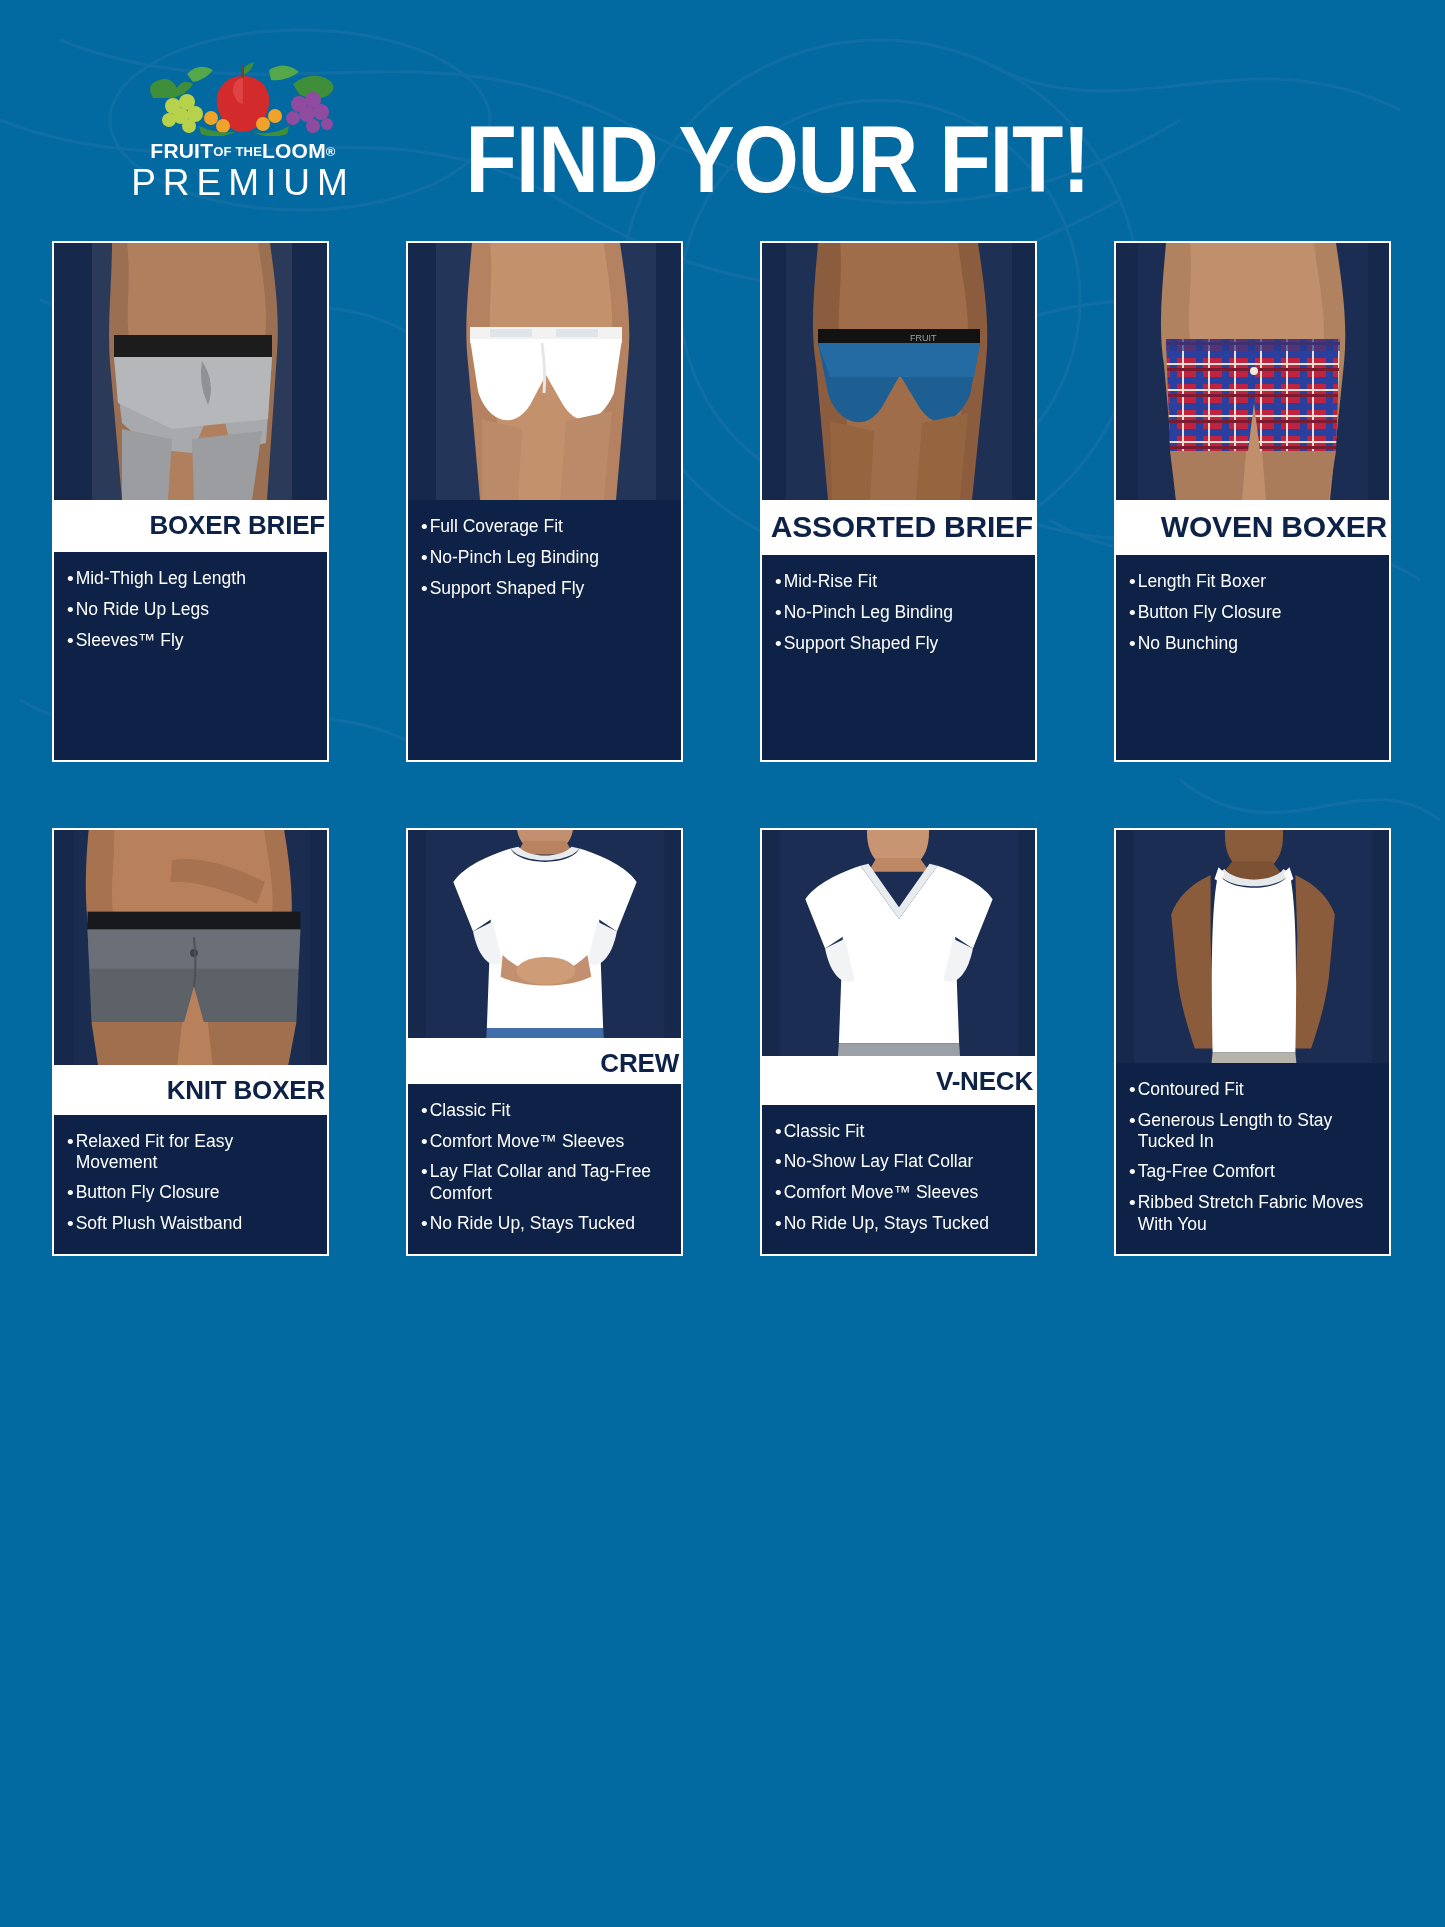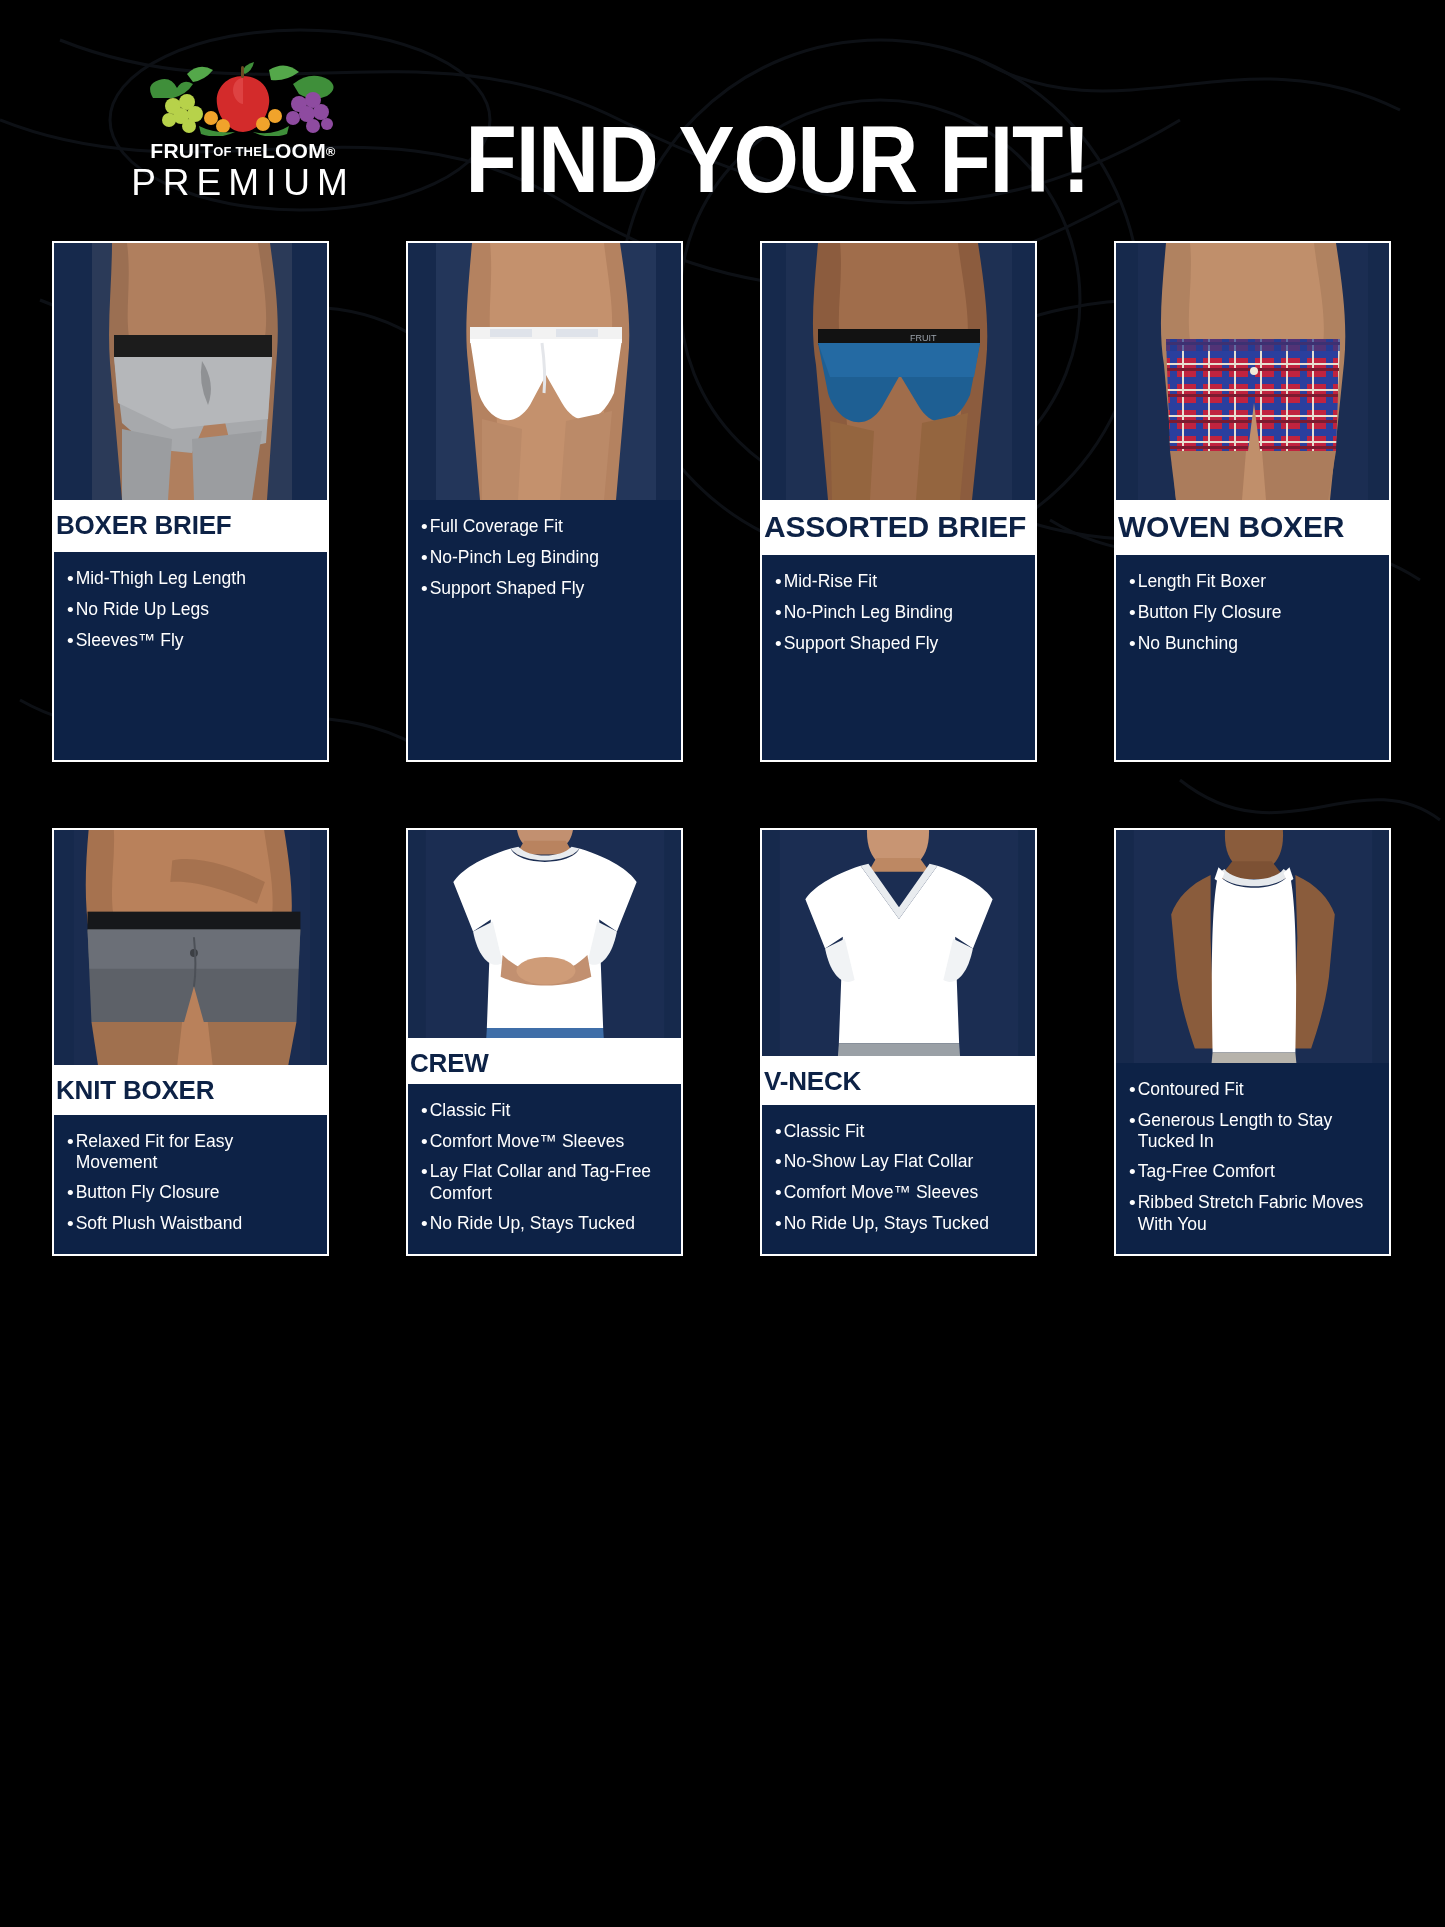--- a/index.html
+++ b/index.html
@@ -7,21 +7,21 @@
     width: 1445px;
     height: 1927px;
     background: #0d2246;
     font-family: "Liberation Sans", sans-serif;
     overflow: hidden;
   }
   #page {
     position: relative;
     width: 1445px;
     height: 1927px;
-    background: #000000;
+    background: #0369a1;
     overflow: hidden;
   }
   
   .bg-deco {
     position: absolute;
     inset: 0;
     opacity: 0.10;
     pointer-events: none;
   }
   .bg-deco svg { width: 100%; height: 100%; display: block; }
@@ -106,21 +106,21 @@
     overflow: hidden;
     position: relative;
     background: #1a2c4e;
   }
   .photo svg { position: absolute; inset: 0; width: 100%; height: 100%; }
   .card-title {
     background: #ffffff;
     color: #0d2246;
     font-size: 26px;
     font-weight: bold;
-    text-align: left;
+    text-align: right;
     padding: 10px 2px 11px 2px;
     letter-spacing: -0.2px;
     white-space: nowrap;
     overflow: hidden;
   }
   .card-title.small { font-size: 30px; }
   .features {
     padding: 16px 13px 10px 13px;
     color: #ffffff;
     font-size: 17.5px;

